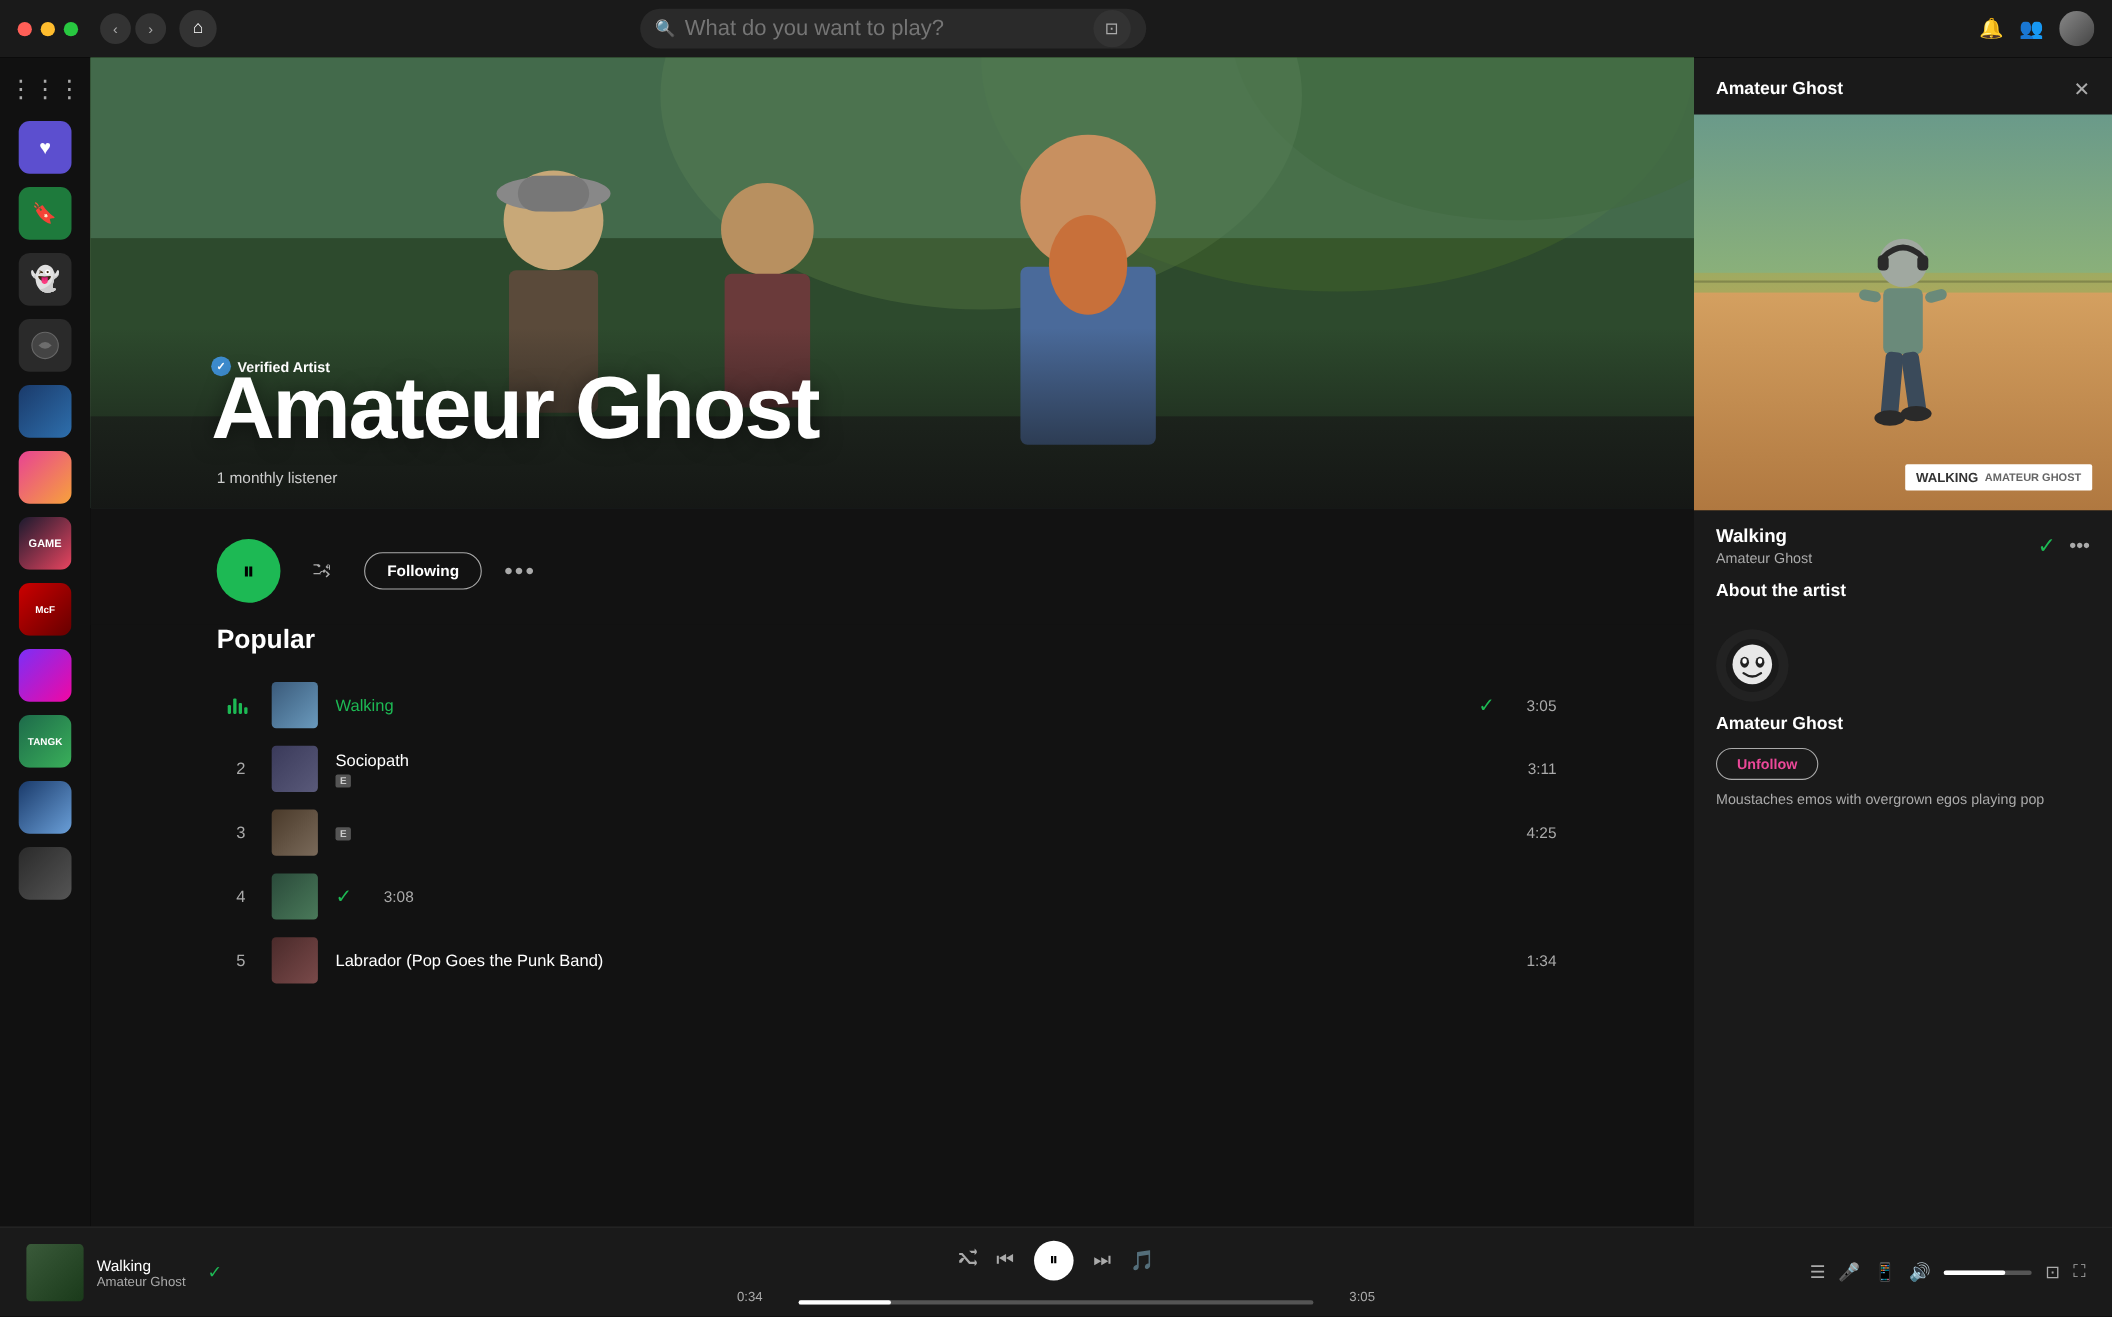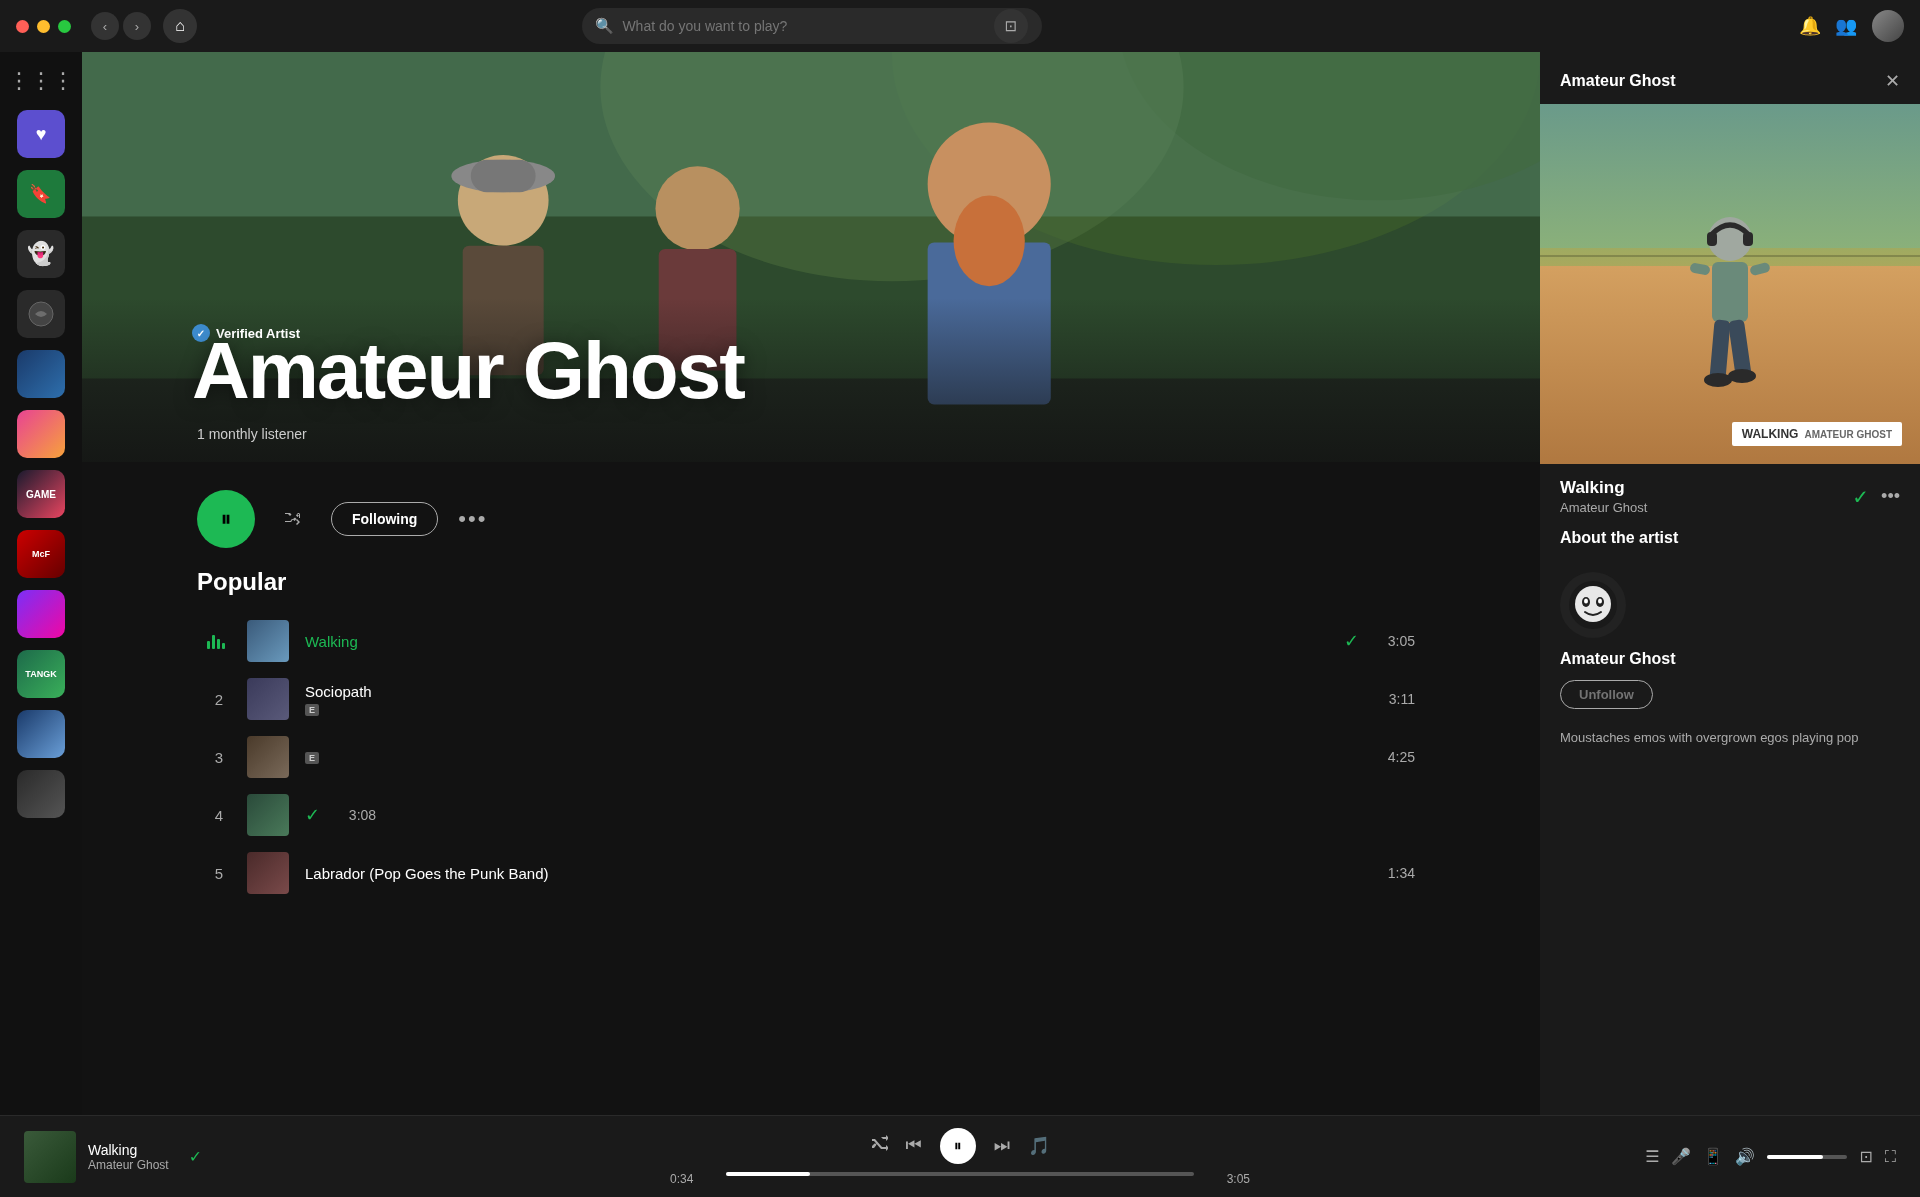--- a/index.html
+++ b/index.html
@@ -78,21 +78,21 @@
       display: flex;
       align-items: center;
       padding: 0 14px;
       gap: 8px;
       margin: 0 auto;
     }
     .search-bar input {
       background: transparent;
       border: none;
       color: #ec4899;
-      font-size: 14px;
+      font-size: 20px;
       flex: 1;
       outline: none;
     }
     .search-icon-svg {
       color: #aaa;
       font-size: 15px;
     }
     .device-icon {
       width: 34px;
       height: 34px;
@@ -530,27 +530,27 @@
       font-size: 32px;
     }
     .about-artist-name {
       font-size: 16px;
       font-weight: 700;
       margin-bottom: 12px;
     }
     .unfollow-btn {
       border: 1px solid #aaa;
       background: transparent;
-      color: #737373;
+      color: #ec4899;
       font-size: 13px;
       font-weight: 600;
       padding: 6px 18px;
       border-radius: 20px;
       cursor: pointer;
-      margin-bottom: 19px;
+      margin-bottom: 8px;
     }
     .about-desc {
       font-size: 13px;
       color: #aaa;
       line-height: 1.5;
     }
 
     
     .player-bar {
       height: 82px;
@@ -618,21 +618,21 @@
       font-size: 16px;
       cursor: pointer;
       display: flex;
       align-items: center;
       justify-content: center;
     }
     .progress-bar-container {
       width: 100%;
       max-width: 580px;
       display: flex;
-      align-items: flex-start;
+      align-items: flex-end;
       gap: 24px;
     }
     .time-label {
       font-size: 12px;
       color: #aaa;
       min-width: 32px;
     }
     .time-label.right { text-align: right; }
     .progress-track {
       flex: 1;

